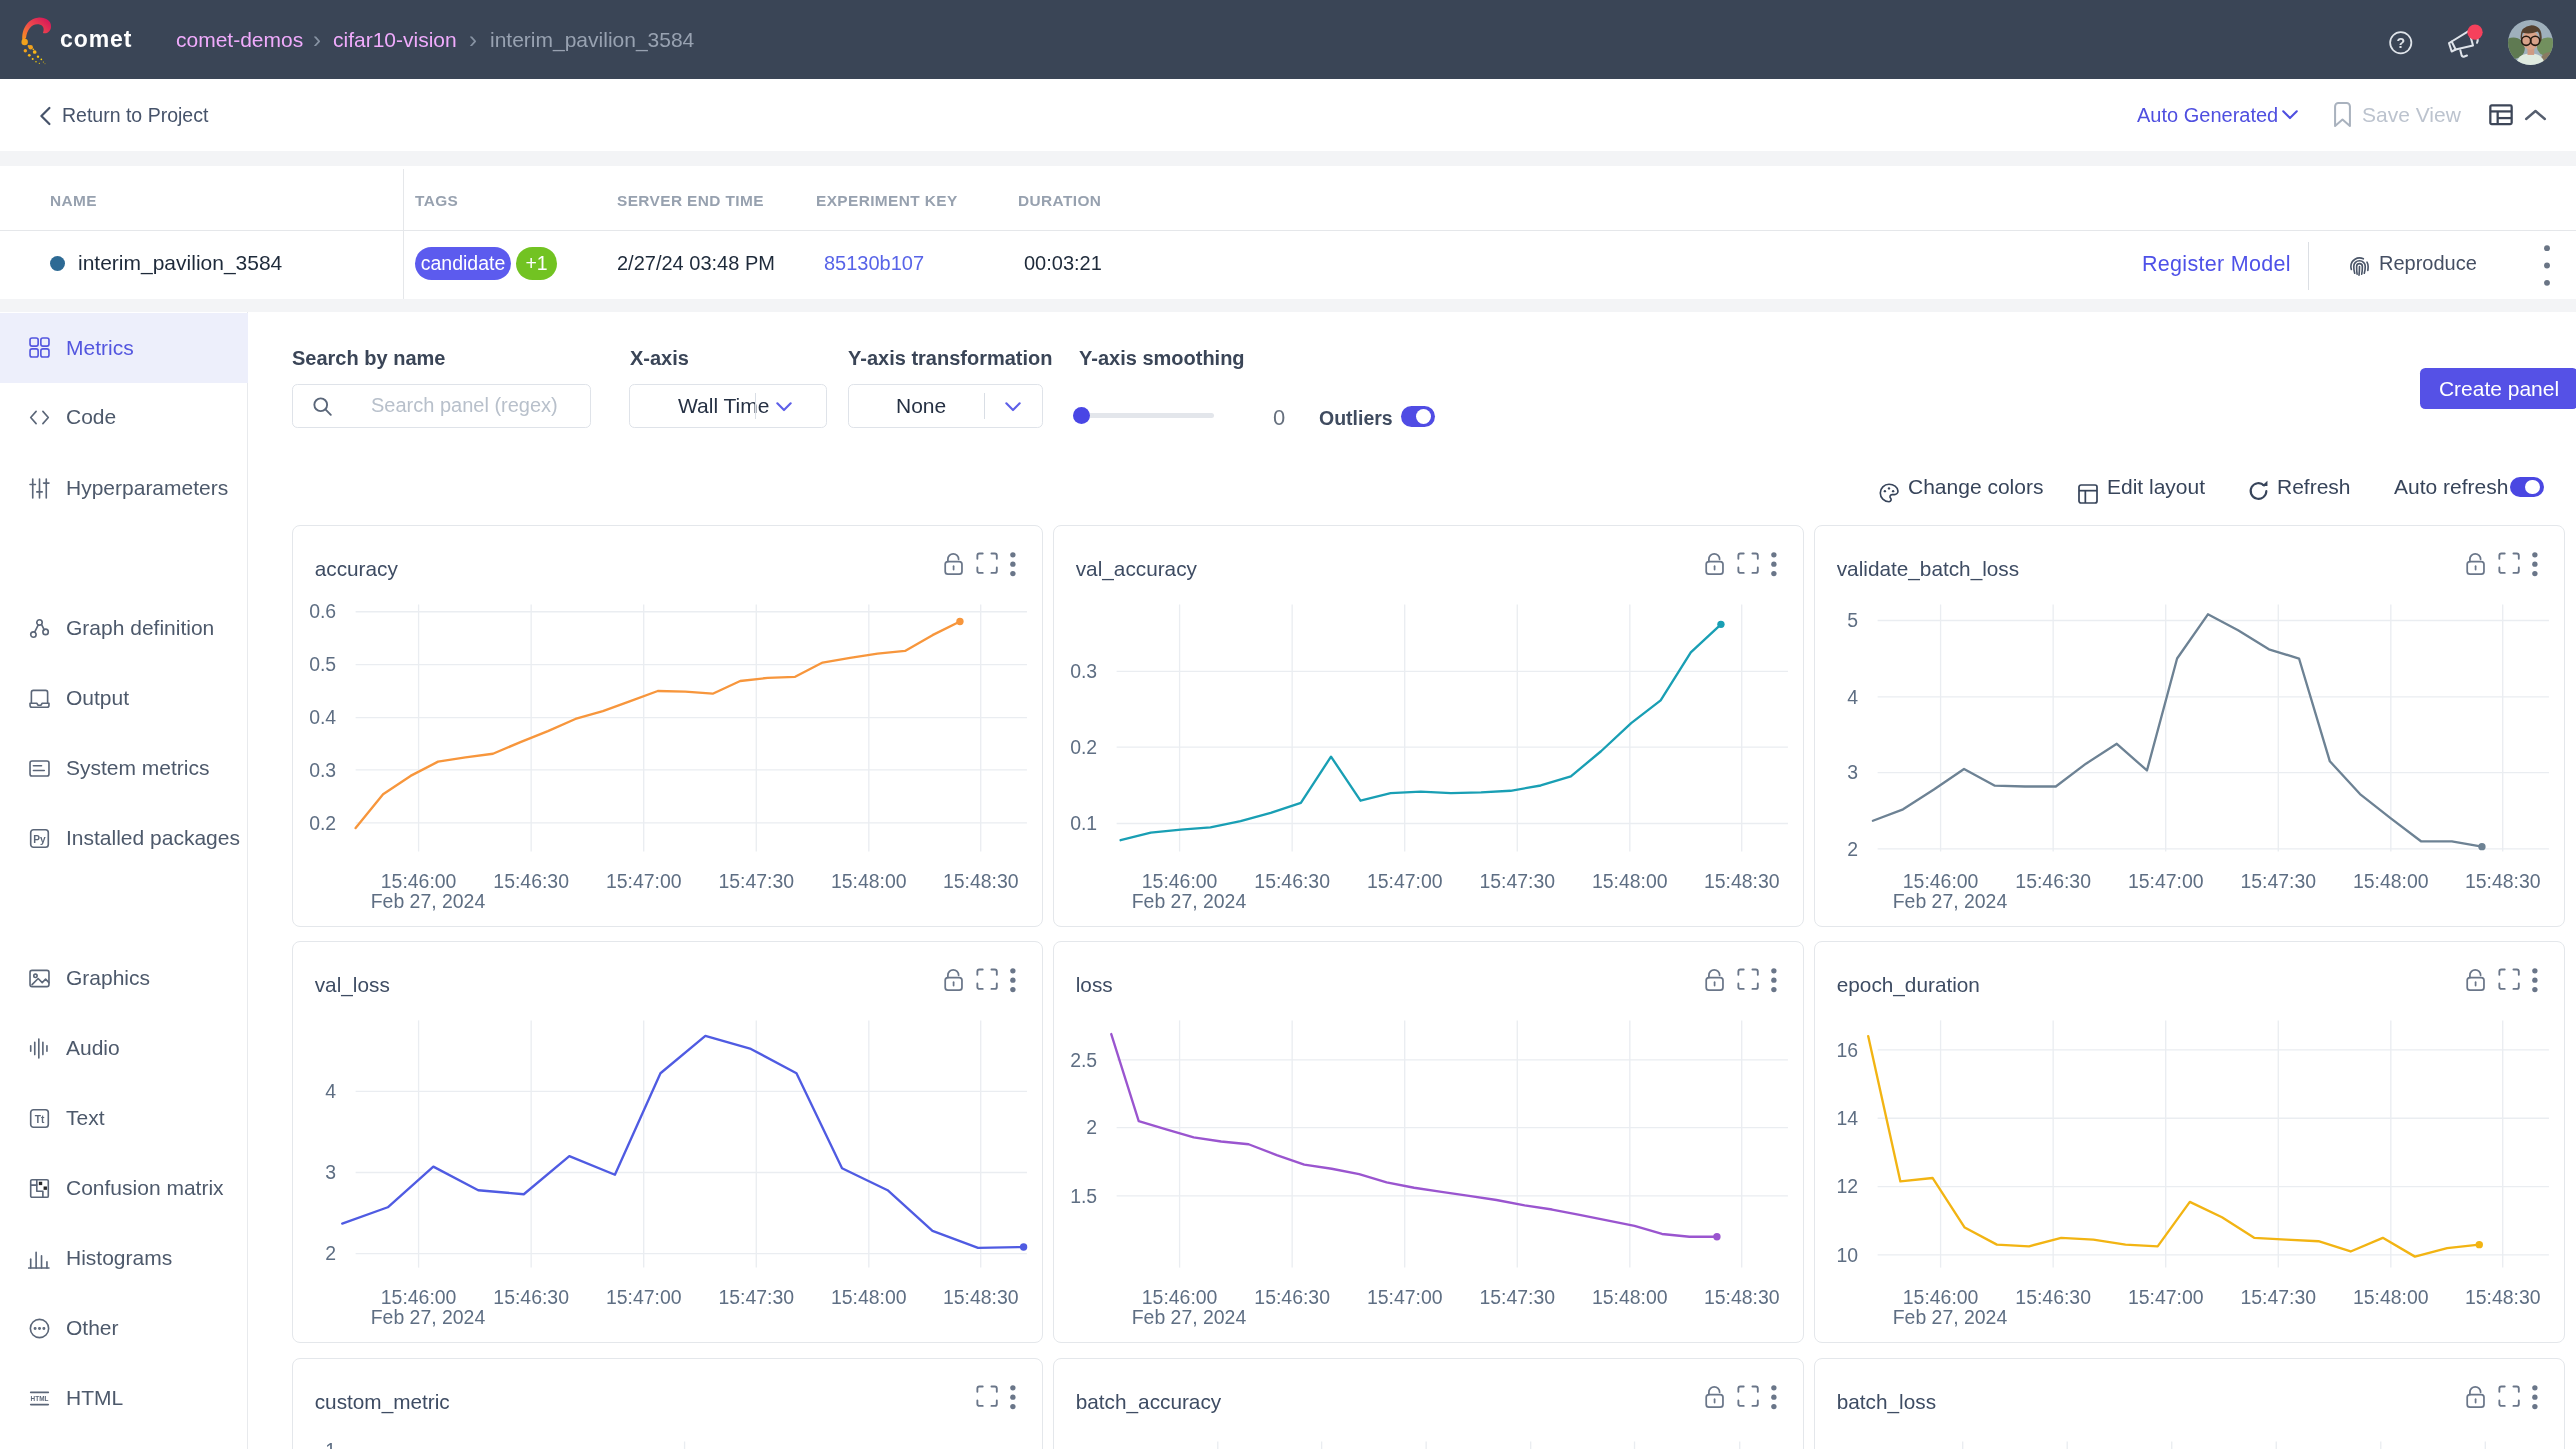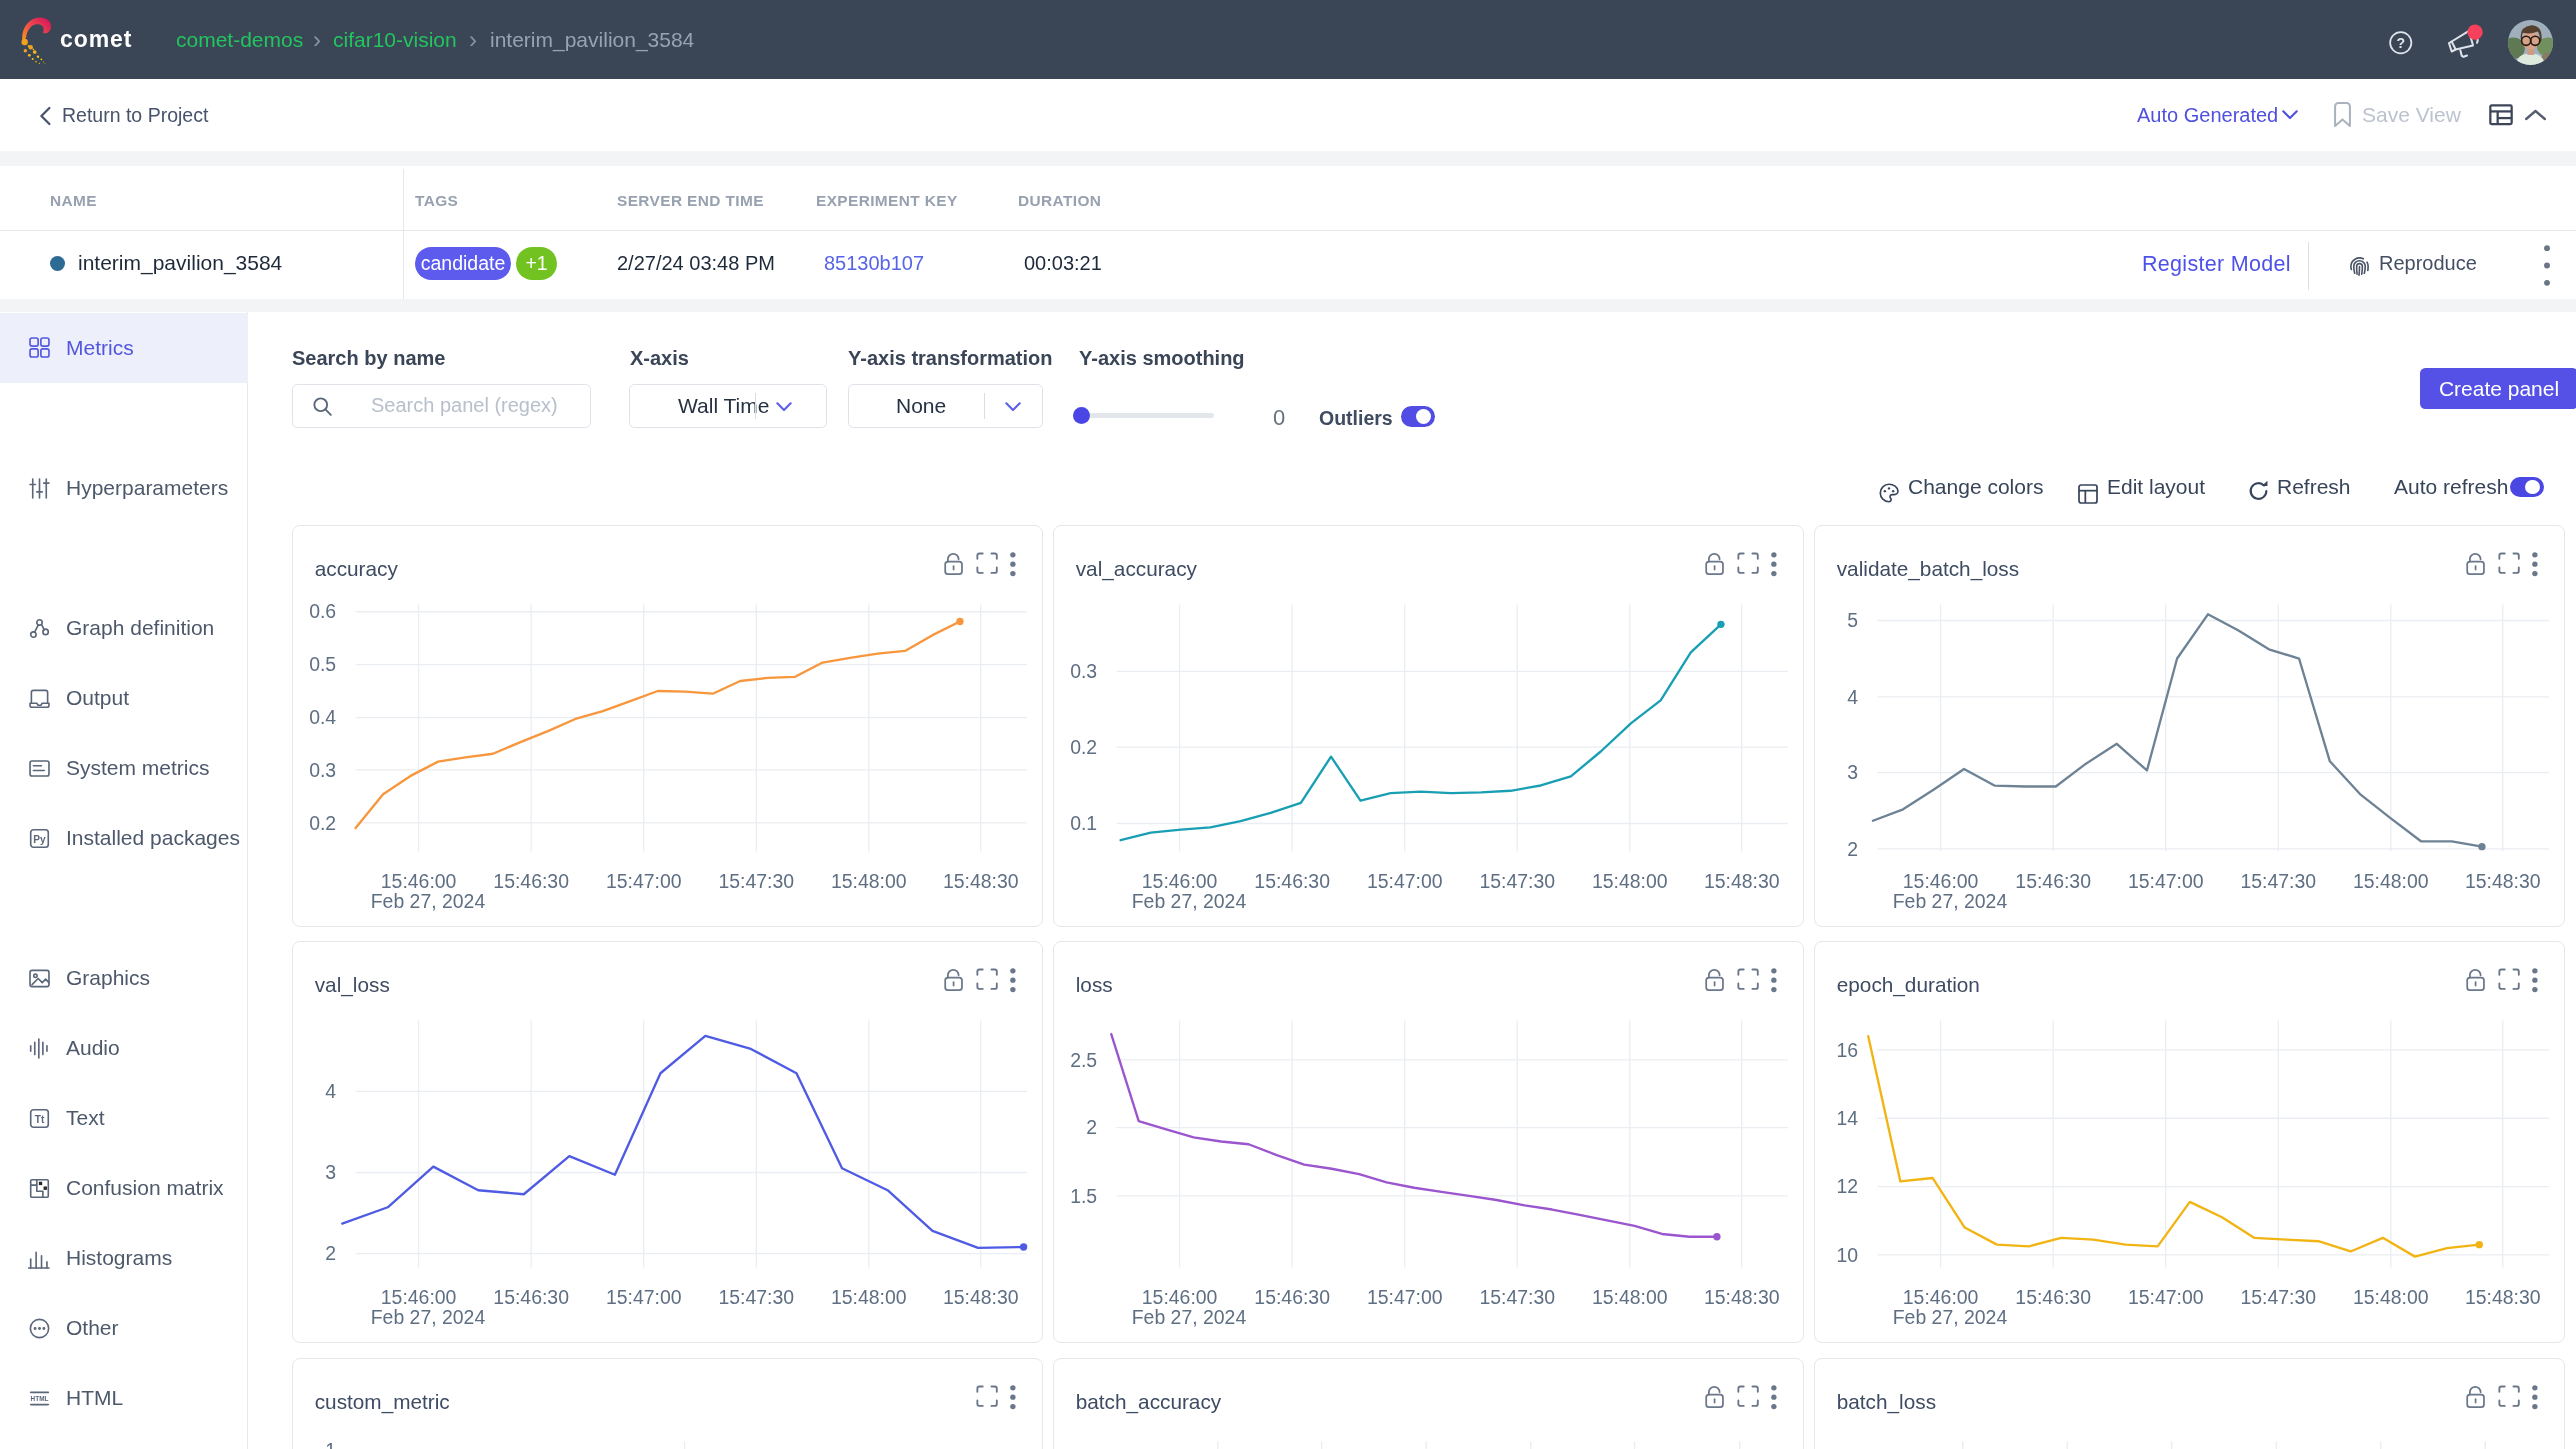--- a/index.html
+++ b/index.html
@@ -1,21 +1,21 @@
 <!DOCTYPE html>
 <html style="font-size:10.7px"><head>
 <meta charset="utf-8">
 <style>
   * { margin:0; padding:0; box-sizing:border-box; }
   html,body { width:2576px; height:1449px; overflow:hidden; background:#fff;
     font-family:"Liberation Sans", sans-serif; }
   .abs { position:absolute; }
   
   .nav { position:absolute; left:0; top:0; width:2576px; height:79px; background:#3a4556; }
-  .crumb { position:absolute; top:0; height:79px; line-height:79px; font-size:21px; color:#22c55e; }
+  .crumb { position:absolute; top:0; height:79px; line-height:79px; font-size:21px; color:#f0abfc; }
   .crumb.dim { color:#98a2b1; }
   .crumb.sep { color:#8793a3; font-size:24px; }
   
   .bar2 { position:absolute; left:0; top:79px; width:2576px; height:72px; background:#fff;text-align:right; }
   .rtp { position:absolute; left:62px; top:0; height:72px; line-height:72px; font-size:19.5px; color:#46536a; }
   .agen { position:absolute; top:0; height:72px; line-height:72px; font-size:21px; color:#4f4fe0; }
   .saveview { position:absolute; top:0; height:72px; line-height:72px; font-size:21px; color:#bcc3ce; }
   .band { position:absolute; left:0; width:2576px; background:#f3f4f6; }
   
   .thead { position:absolute; font-size:15.4px; font-weight:700; letter-spacing:0.4px; color:#97a1af; top:195px; }
@@ -187,20 +187,27 @@
 <div class="sidebar">
 <div class="sitem active" style="top:0.7px">
       <svg width="23" height="23" viewBox="0 0 34 34" fill="none" stroke="#5356df" stroke-width="2.4" stroke-linecap="round" stroke-linejoin="round">
         <rect x="3" y="3" width="12" height="12" rx="3"></rect>
         <rect x="19" y="3" width="12" height="12" rx="3"></rect>
         <rect x="3" y="19" width="12" height="12" rx="3"></rect>
         <rect x="19" y="19" width="12" height="12" rx="3"></rect>
       </svg>
       <span class="lbl">Metrics</span>
     </div>
+<div class="sitem" style="top:70px">
+      <svg width="23" height="23" viewBox="0 0 34 34" fill="none" stroke="#5b6678" stroke-width="2.4" stroke-linecap="round" stroke-linejoin="round">
+        <path d="M12 8 L4 17 L12 26"></path>
+        <path d="M22 8 L30 17 L22 26"></path>
+      </svg>
+      <span class="lbl">Code</span>
+    </div>
 <div class="sitem" style="top:141px">
       <svg width="23" height="23" viewBox="0 0 34 34" fill="none" stroke="#5b6678" stroke-width="2.4" stroke-linecap="round" stroke-linejoin="round">
         <line x1="7" y1="3" x2="7" y2="31"></line>
         <line x1="17" y1="3" x2="17" y2="31"></line>
         <line x1="27" y1="3" x2="27" y2="31"></line>
         <line x1="3" y1="11" x2="11" y2="11"></line>
         <line x1="13" y1="22" x2="21" y2="22"></line>
         <line x1="23" y1="9" x2="31" y2="9"></line>
       </svg>
       <span class="lbl">Hyperparameters</span>

